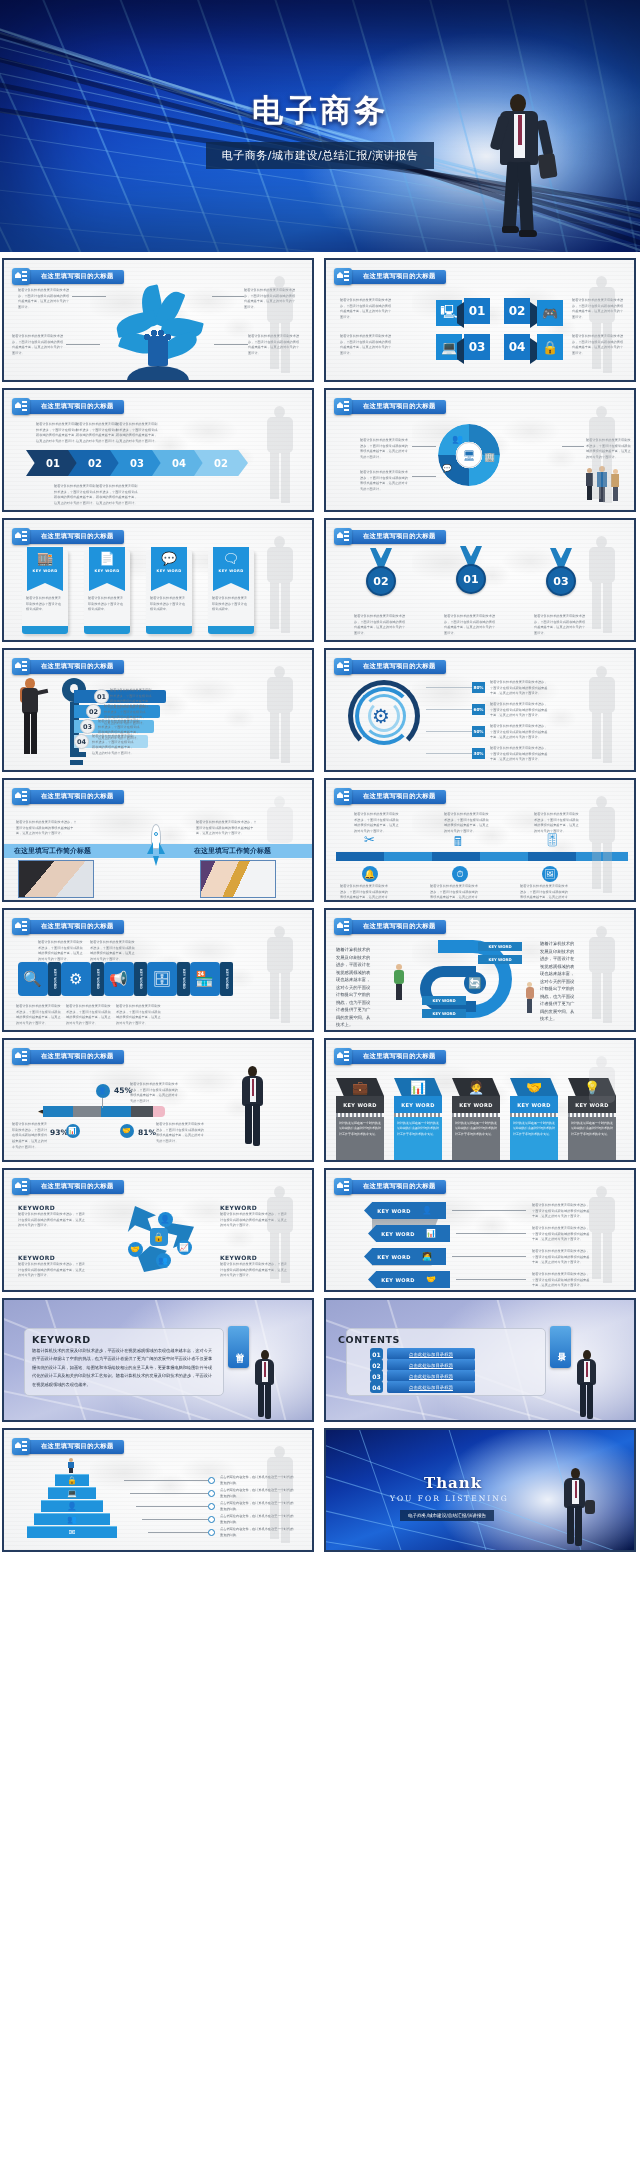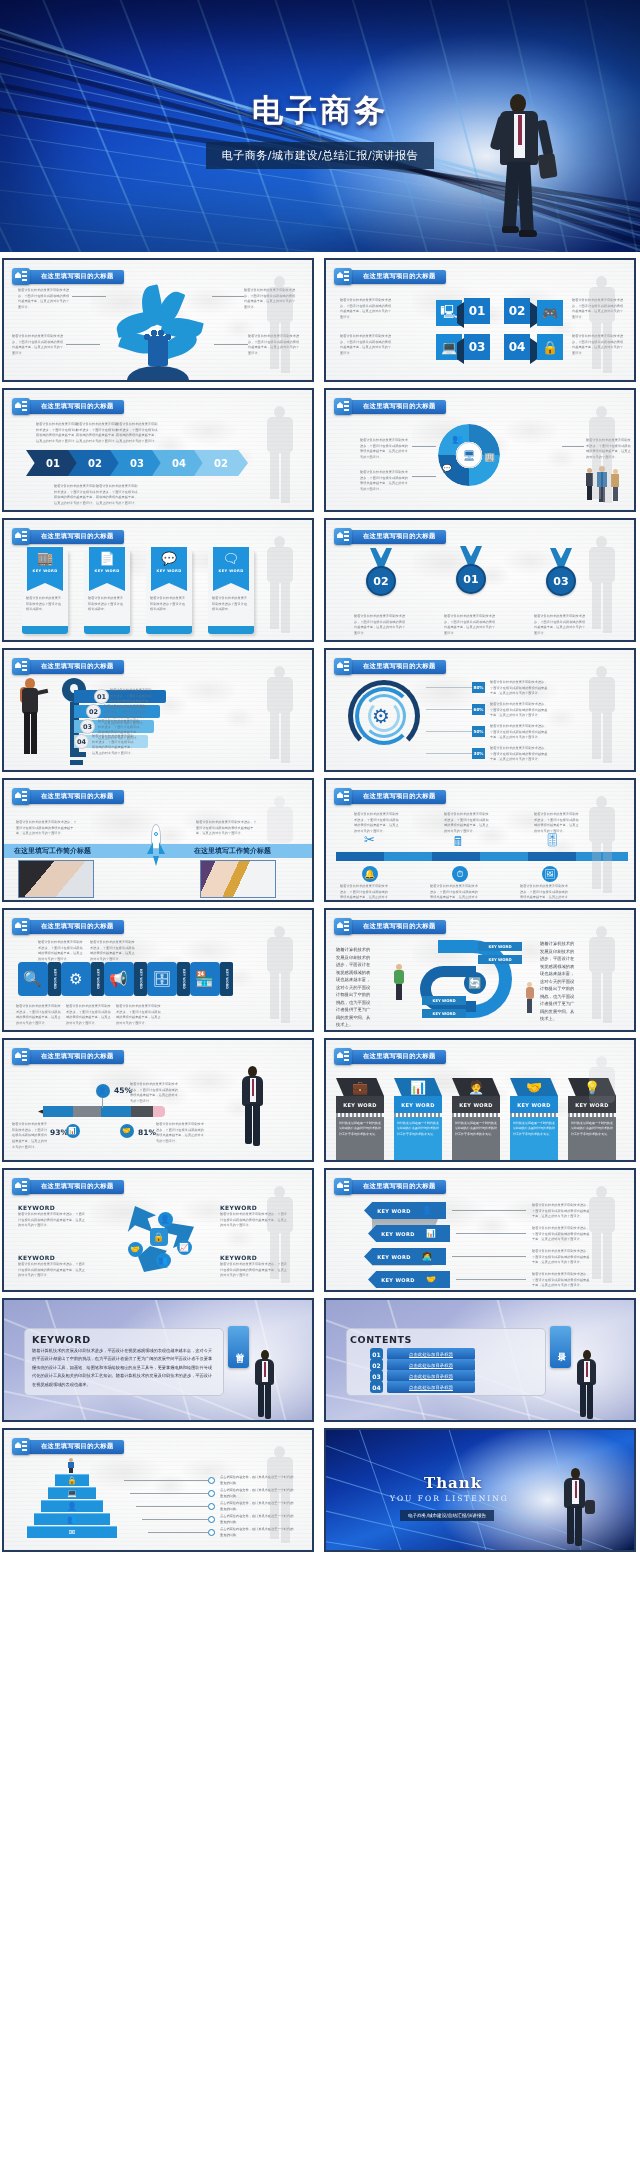--- a/index.html
+++ b/index.html
@@ -1055,21 +1055,21 @@
       </div>
     </div>
 
     <div class="slide bluebg">
       <div class="ln" style="left:-20px;top:12px;width:400px;height:1.5px;transform:rotate(20deg);"></div>
       <div class="ln" style="left:-20px;top:50px;width:400px;height:1.5px;transform:rotate(16deg);"></div>
       <div class="ln" style="left:-10px;top:92px;width:400px;height:1.5px;transform:rotate(11deg);"></div>
       <div class="ln" style="left:60px;top:-10px;width:200px;height:1.5px;transform:rotate(73deg);"></div>
       <div class="ln" style="left:170px;top:-10px;width:200px;height:1.5px;transform:rotate(75deg);"></div>
       <div class="panel" style="left:20px;top:28px;width:200px;height:68px;"></div>
-      <div class="ptitle" style="position:absolute;left:24px;top:34px;">CONTENTS</div>
+      <div class="ptitle" style="position:absolute;left:12px;top:34px;">CONTENTS</div>
       <div class="tocrow" style="left:44px;top:48px;">
         <div class="tocnum">01</div>
         <div class="tocbar">
             <span>点击此处添加目录标题</span>
           </div>
       </div>
       <div class="tocrow" style="left:44px;top:59px;">
         <div class="tocnum">02</div>
         <div class="tocbar">
             <span>点击此处添加目录标题</span>

